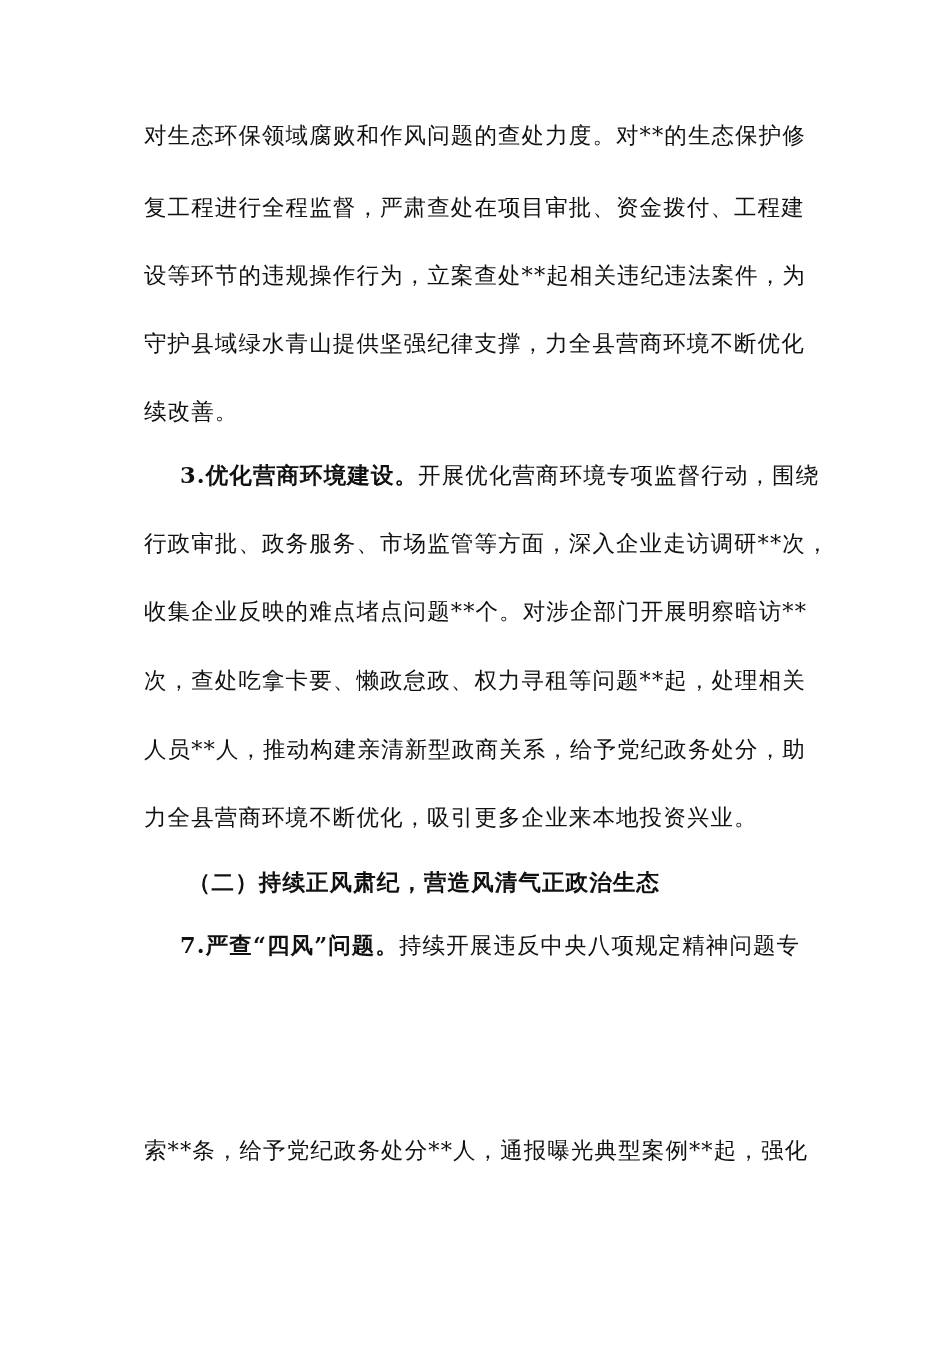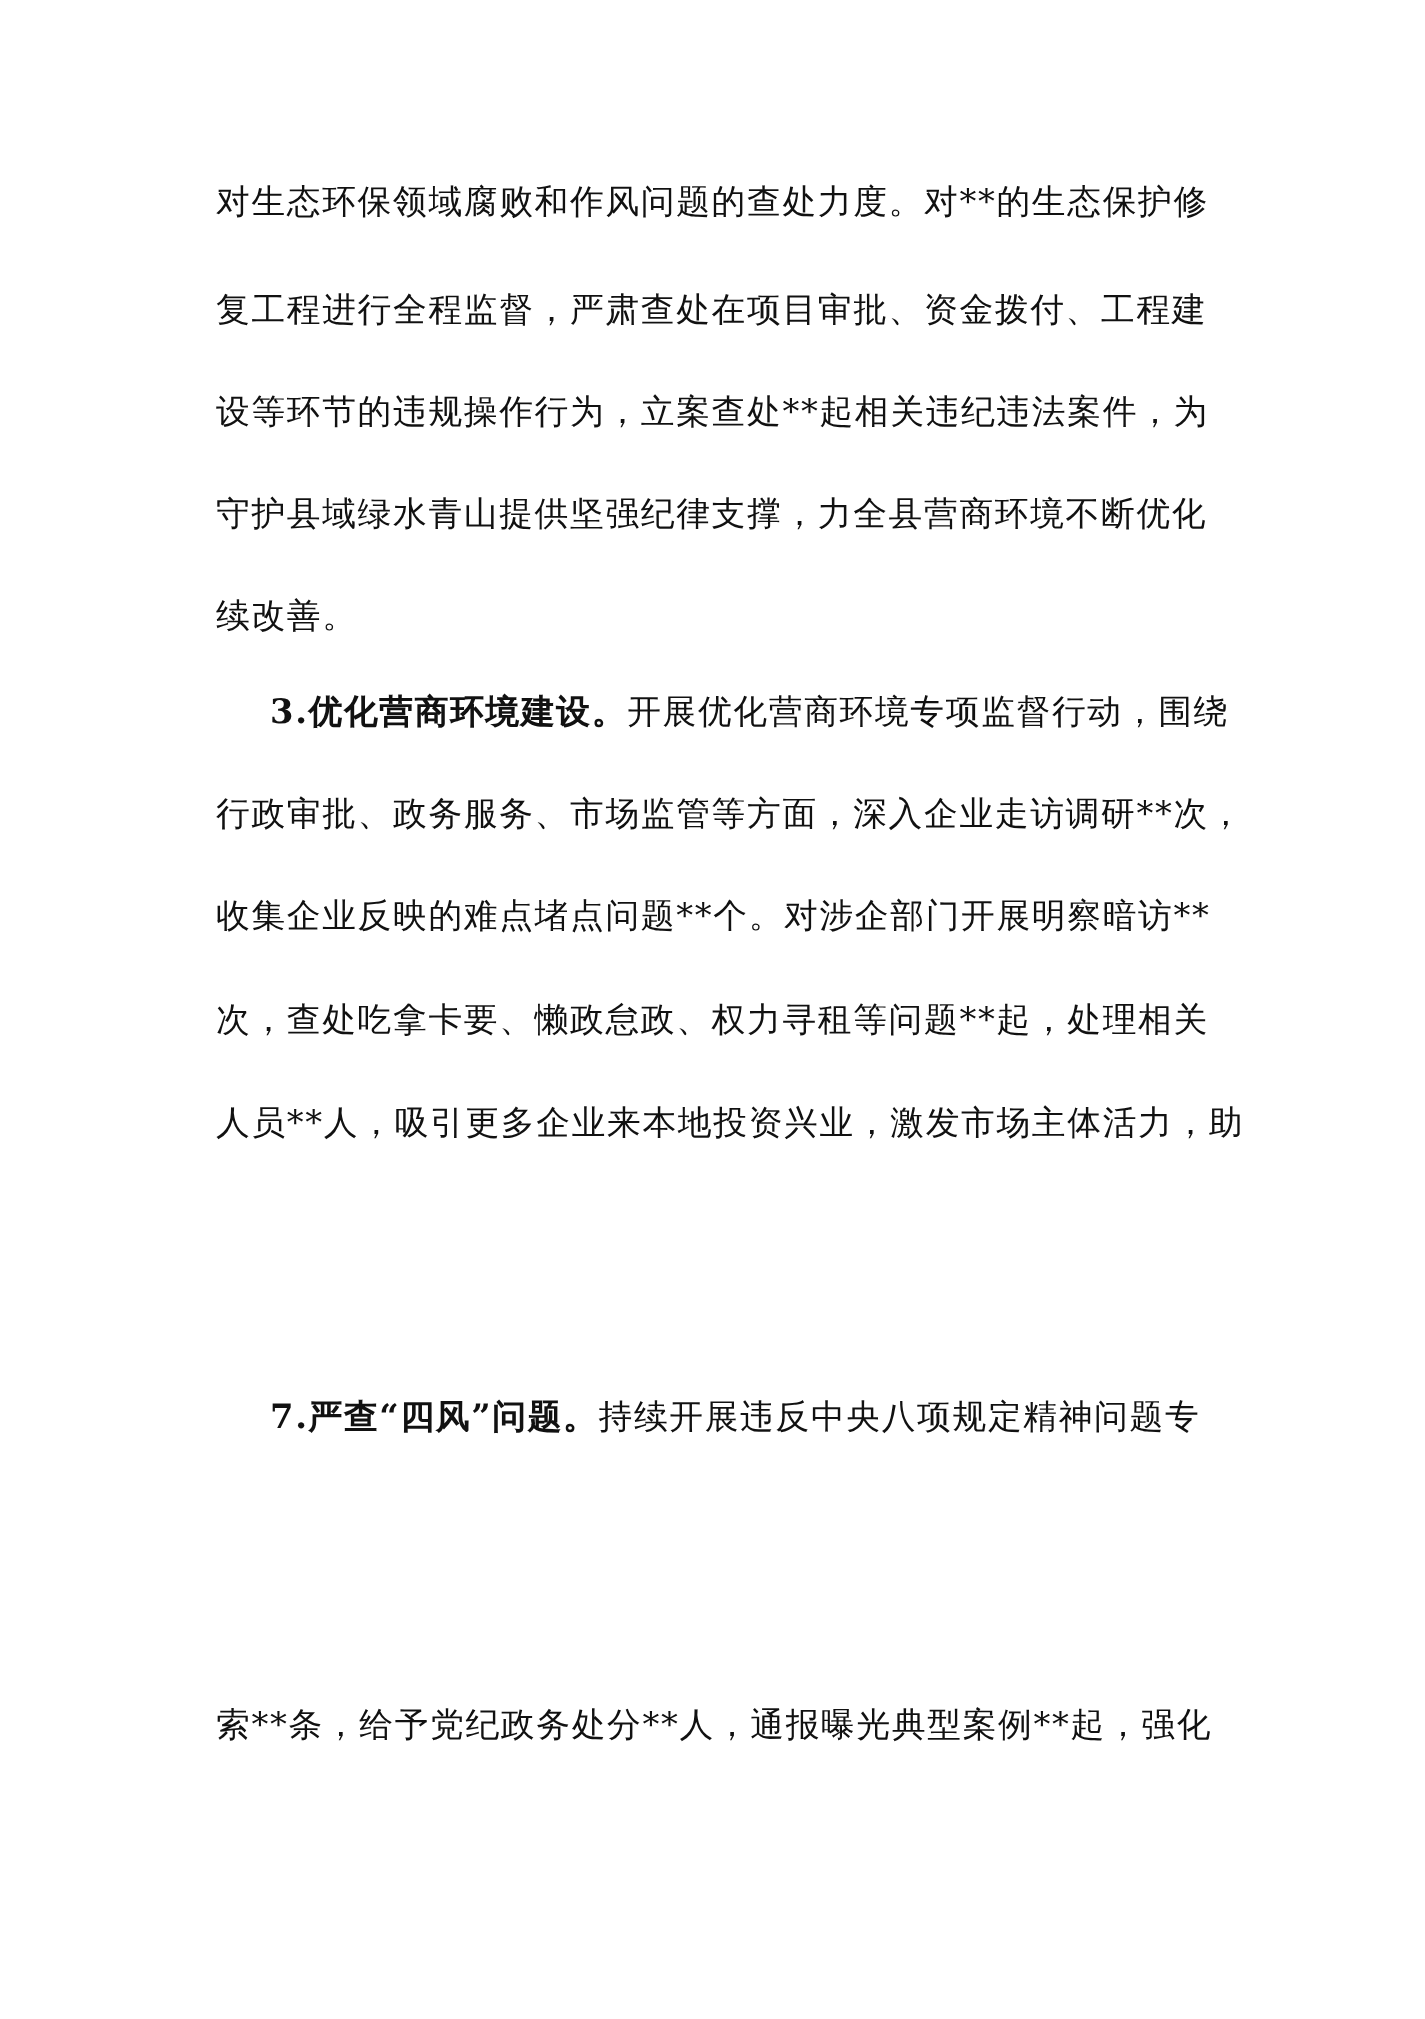--- a/index.html
+++ b/index.html
@@ -22,21 +22,23 @@
   <div class="line" style="top:192px">复工程进行全程监督，严肃查处在项目审批、资金拨付、工程建</div>
   <div class="line" style="top:328px">守护县域绿水青山提供坚强纪律支撑，力全县营商环境不断优化</div>
   <div class="line" style="top:396px">续改善。</div>
 
   <div class="line indent" style="top:460px">
     <span class="b">3.优化营商环境建设。</span><span>开展优化营商环境专项监督行动，围绕</span>
   </div>
   <div class="line" style="top:528px">行政审批、政务服务、市场监管等方面，深入企业走访调研**次，</div>
   <div class="line" style="top:596px">收集企业反映的难点堵点问题**个。对涉企部门开展明察暗访**</div>
   <div class="line" style="top:665px">次，查处吃拿卡要、懒政怠政、权力寻租等问题**起，处理相关</div>
-  <div class="line" style="top:734px">人员**人，吸引更多企业来本地投资兴业，激发市场主体活力，助</div>
+  <div class="line" style="top:734px">人员**人，推动构建亲清新型政商关系，给予党纪政务处分，助</div>
+  <div class="line" style="top:802px">力全县营商环境不断优化，吸引更多企业来本地投资兴业。</div>
 
+  <div class="line heading2" style="top:867px">（二）持续正风肃纪，营造风清气正政治生态</div>
 
   <div class="line indent" style="top:930px">
     <span class="b">7.严查“四风”问题。</span><span>持续开展违反中央八项规定精神问题专</span>
   </div>
   <div class="line" style="top:1135px">索**条，给予党纪政务处分**人，通报曝光典型案例**起，强化</div>
 
 </div>
 
 </body></html>

